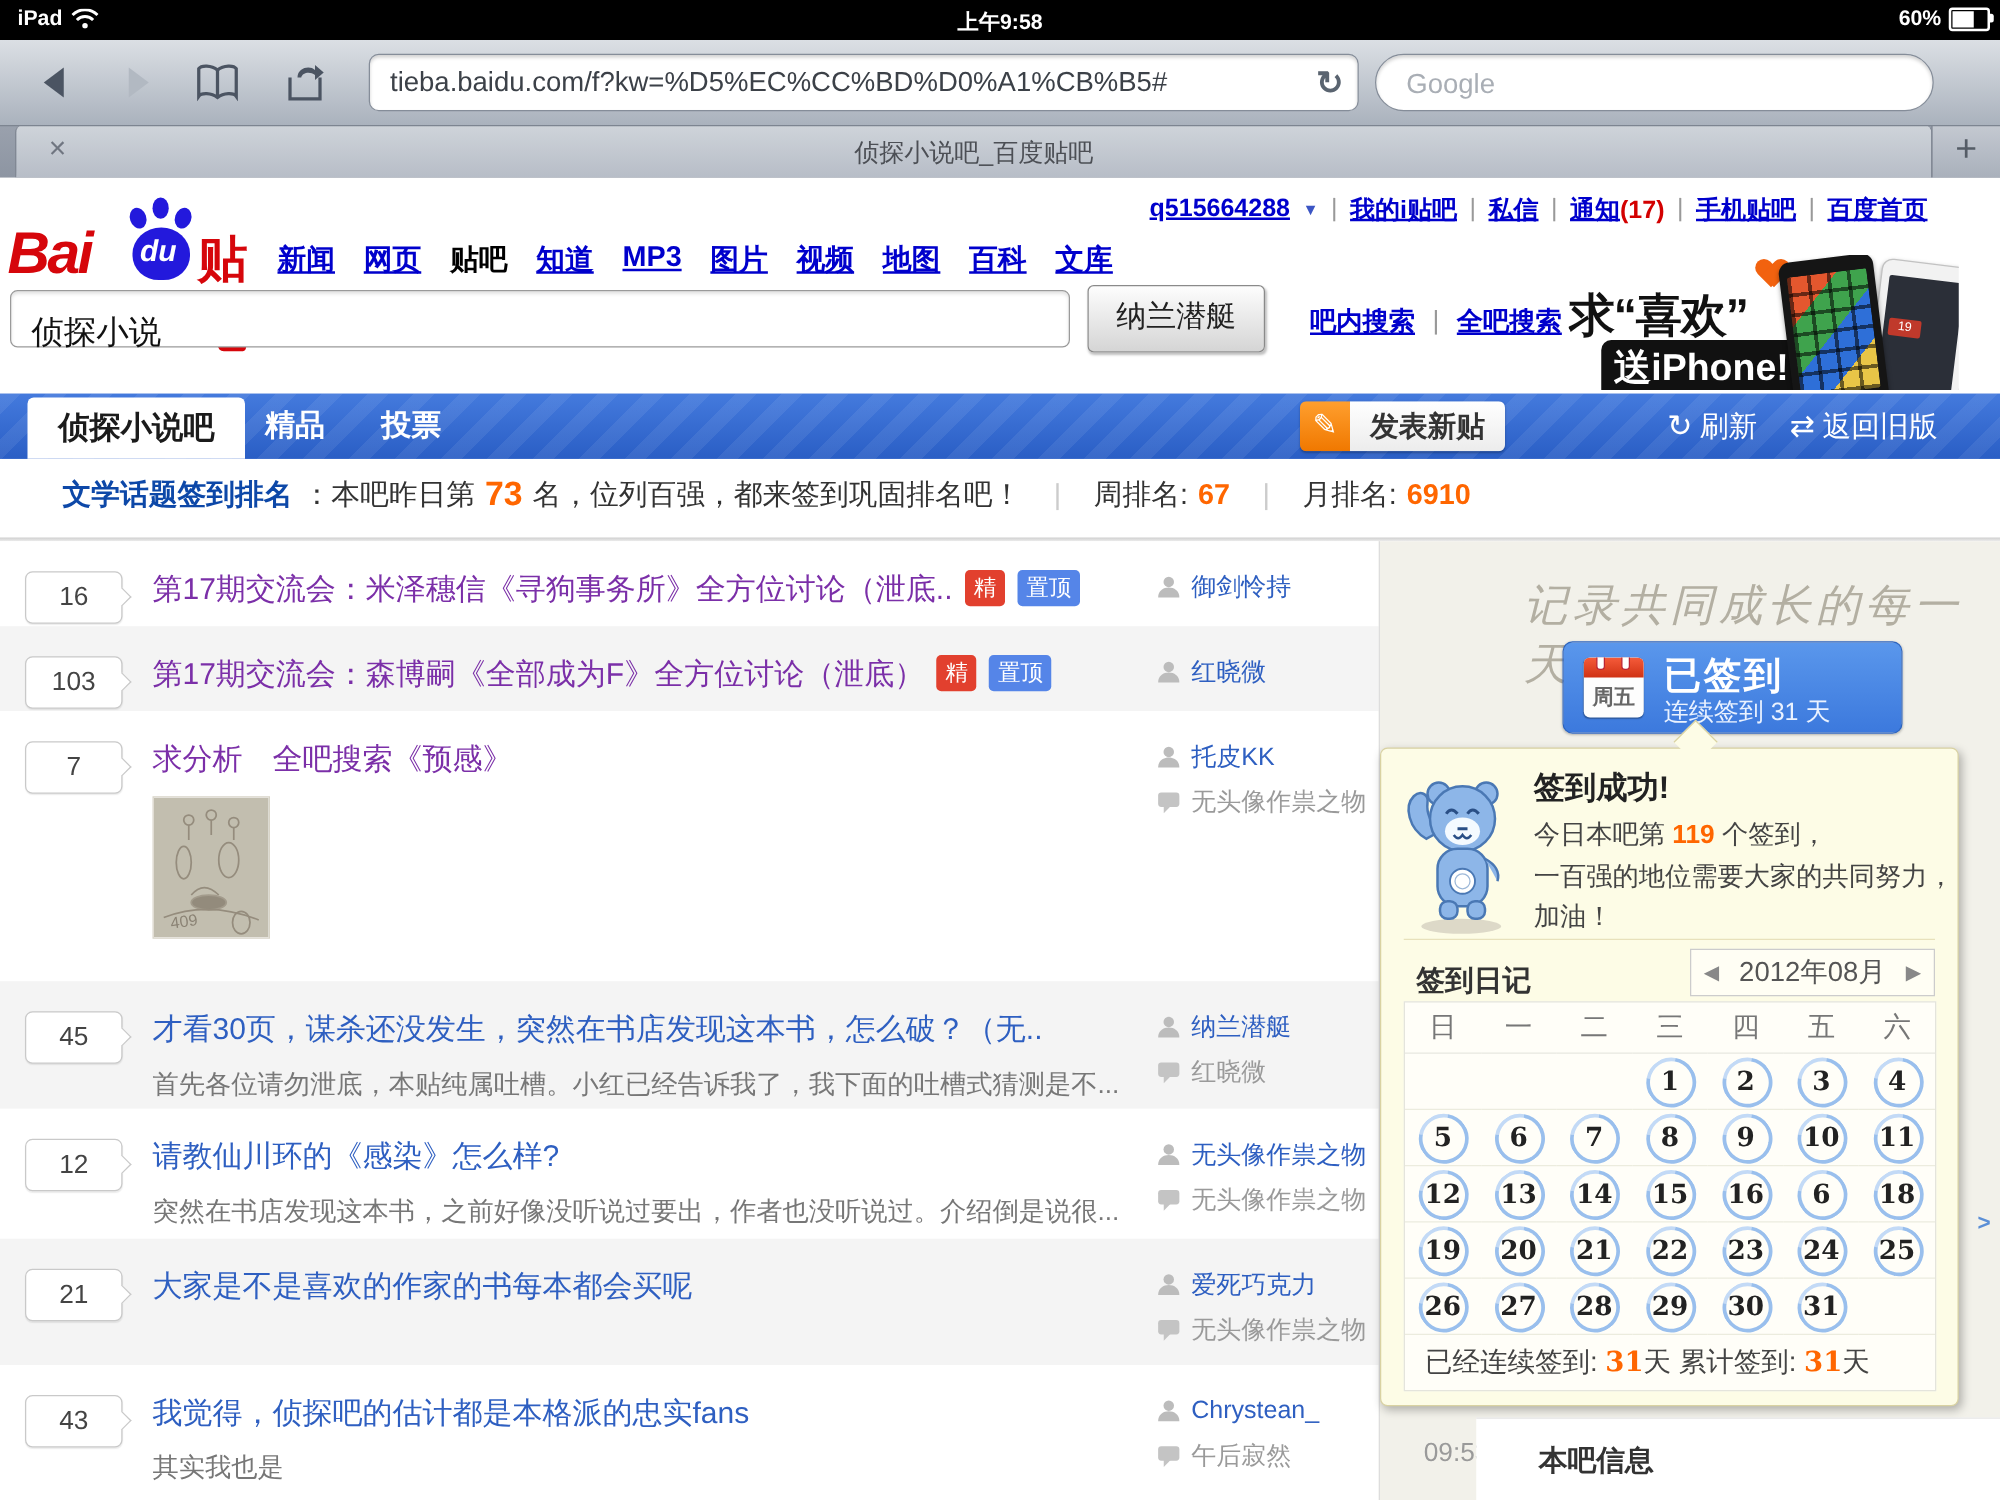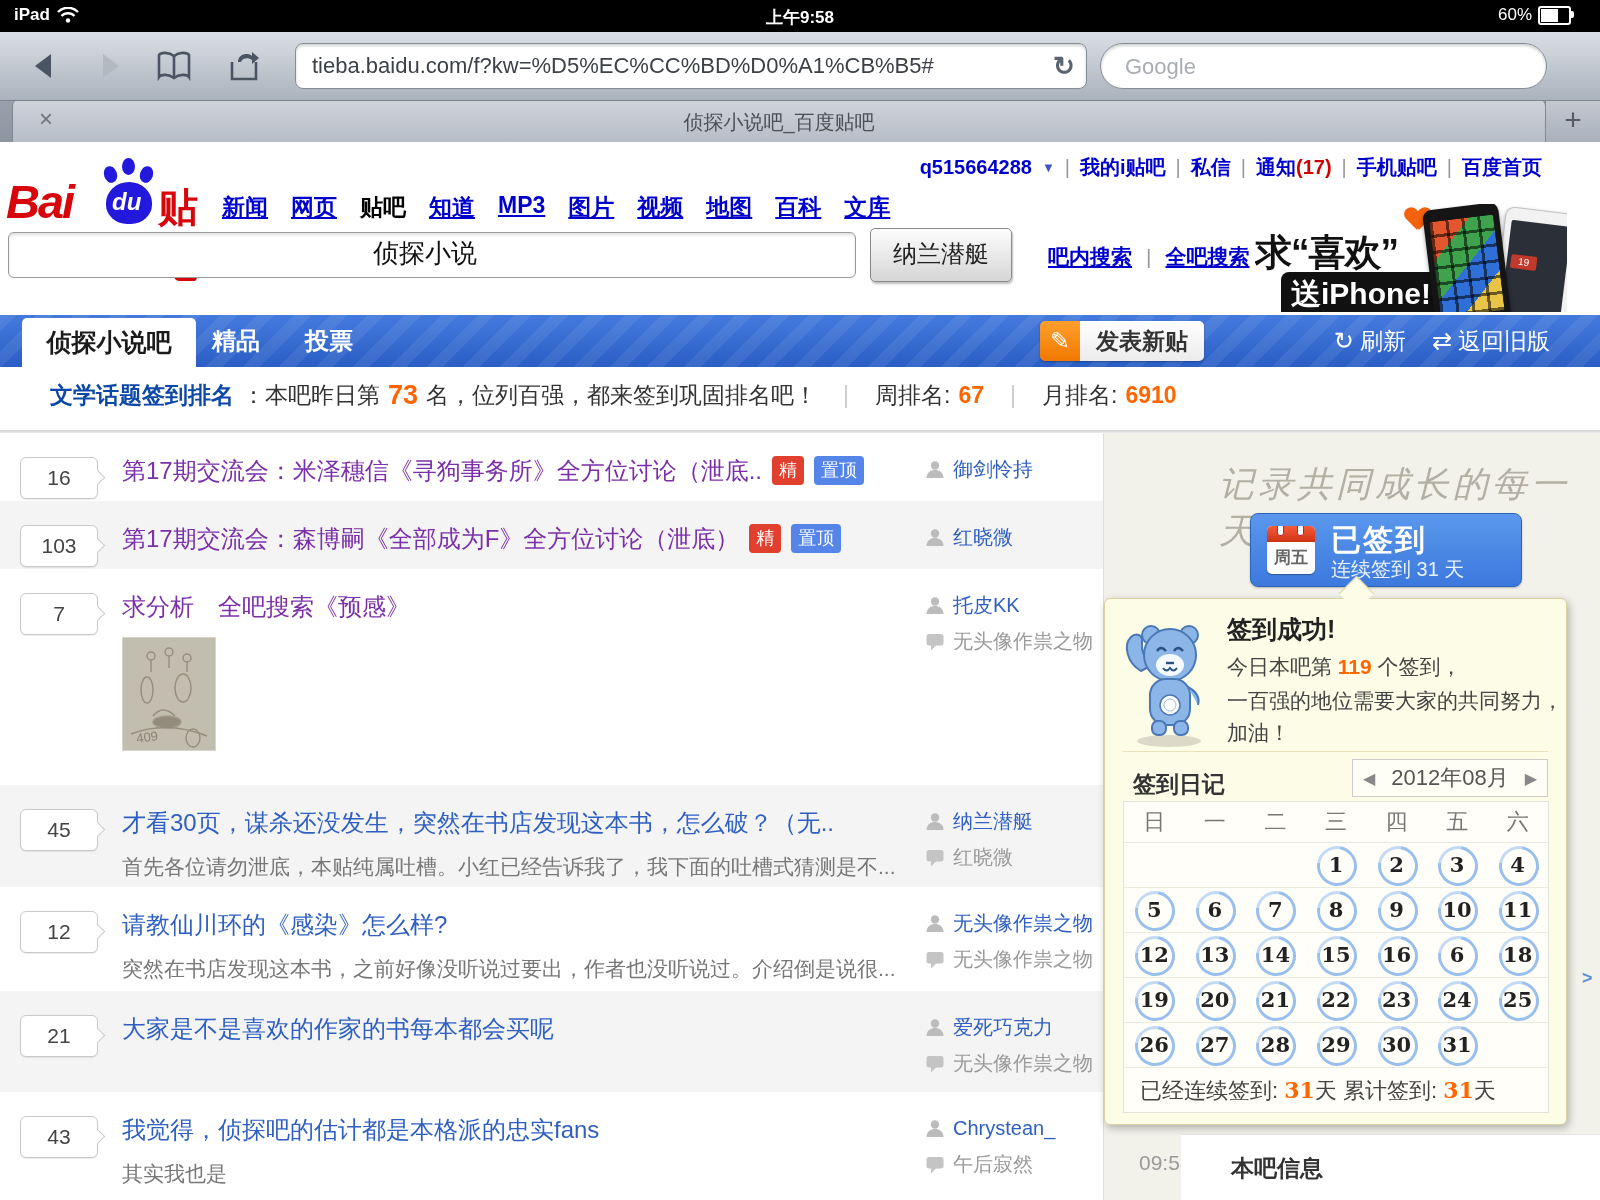--- a/index.html
+++ b/index.html
@@ -3,21 +3,21 @@
 <meta charset="utf-8">
 <style>
   html,body{margin:0;padding:0;}
   body{width:1600px;height:1200px;font-family:"Liberation Sans",sans-serif;background:#fff;}
   .screen{position:relative;width:1600px;height:1200px;overflow:hidden;background:#e5e5e5;}
 
   
   .status-bar{position:absolute;left:0;top:0;width:1600px;height:32px;background:#000;color:#fff;z-index:50;}
   .sb-left{position:absolute;left:14px;top:5px;font-size:17px;font-weight:bold;display:flex;align-items:center;gap:7px;}
   .sb-time{position:absolute;left:0;right:0;top:6px;text-align:center;font-size:17px;font-weight:bold;}
-  .sb-right{position:absolute;right:29px;top:5px;display:flex;align-items:flex-end;gap:6px;font-size:17px;font-weight:normal;}
+  .sb-right{position:absolute;right:8px;top:5px;display:flex;align-items:flex-end;gap:6px;font-size:17px;font-weight:bold;}
   .battery{position:relative;width:29px;height:15px;border:2px solid #fff;border-radius:3px;}
   .battery .fill{position:absolute;left:1px;top:1px;bottom:1px;width:58%;background:#fff;}
   .battery .nub{position:absolute;right:-5px;top:3px;width:3px;height:7px;background:#fff;border-radius:0 2px 2px 0;}
 
   
   .toolbar{position:absolute;left:0;top:32px;width:1600px;height:68px;background:linear-gradient(#dbdfe4,#aab2bd);border-bottom:1px solid #7d8591;z-index:49;}
   .nav-btn{position:absolute;top:14px;width:44px;height:40px;display:flex;align-items:center;justify-content:center;}
   .url-field{position:absolute;left:295px;top:11px;width:790px;height:44px;background:#fff;border:1px solid #858d99;border-radius:8px;box-shadow:inset 0 2px 3px rgba(0,0,0,.18);display:flex;align-items:center;}
   .url-text{margin-left:16px;font-size:22px;color:#3c4148;white-space:nowrap;overflow:hidden;flex:1;}
   .url-reload{width:44px;text-align:center;font-size:26px;color:#5a6470;font-weight:bold;}
@@ -43,28 +43,28 @@
   .paw .t1,.paw .t2,.paw .t3{position:absolute;width:13px;height:17px;background:#2319dc;border-radius:50%;}
   .paw .t1{left:6px;top:8px;transform:rotate(-18deg);}
   .paw .t2{left:24px;top:0px;}
   .paw .t3{left:42px;top:8px;transform:rotate(18deg);}
   .paw .du{position:absolute;left:14px;top:30px;color:#fff;font-size:24px;font-weight:bold;font-style:italic;}
   .logo .tieba{position:absolute;left:152px;top:28px;font-size:40px;font-weight:bold;color:#d6060b;}
   .top-nav{position:absolute;left:222px;top:50px;display:flex;gap:23px;font-size:23px;font-weight:bold;}
   .top-nav a{color:#0000cc;text-decoration:underline;}
   .top-nav a.active{color:#000;text-decoration:none;}
   .user-links{position:absolute;right:58px;top:12px;display:flex;align-items:center;gap:10px;font-size:20px;font-weight:bold;white-space:nowrap;}
-  .user-links a{color:#0000cc;}
+  .user-links a{color:#0000cc;text-decoration:underline;}
   .user-links .caret{color:#3b55c4;font-size:13px;}
   .user-links .sep{color:#999;font-weight:normal;}
   .user-links .notice-n{color:#d30000;text-decoration:none;}
 
   
   .tb-search{position:absolute;left:8px;top:90px;width:846px;height:44px;border:1px solid #9a9a9a;border-radius:6px;box-shadow:inset 0 2px 3px rgba(0,0,0,.12);background:#fff;}
-  .tb-search input{border:none;outline:none;width:800px;margin:4px 0 0 14px;font-size:26px;color:#111;font-family:inherit;background:transparent;text-align:center;}
+  .tb-search input{border:none;outline:none;width:800px;margin:16px 0 0 14px;font-size:26px;color:#111;font-family:inherit;background:transparent;}
   .enter-btn{position:absolute;left:870px;top:86px;width:140px;height:52px;background:linear-gradient(#fdfdfd,#d5d5d5);border:1px solid #8a8a8a;border-radius:5px;box-shadow:1px 2px 2px rgba(0,0,0,.25);font-size:24px;color:#222;text-align:center;line-height:50px;}
   .scope-links{position:absolute;left:1048px;top:101px;font-size:21px;font-weight:bold;display:flex;gap:14px;align-items:center;}
   .scope-links a{color:#0000cc;text-decoration:underline;}
   .scope-links .sep{color:#999;font-weight:normal;}
 
   
   .ad{position:absolute;left:1255px;top:62px;width:312px;height:108px;background:#fff;overflow:hidden;}
   .ad .heart{position:absolute;left:148px;top:2px;width:26px;height:24px;}
   .ad .heart:before,.ad .heart:after{content:"";position:absolute;width:14px;height:22px;background:#f2620f;border-radius:8px 8px 0 0;}
   .ad .heart:before{left:4px;transform:rotate(-45deg);}

